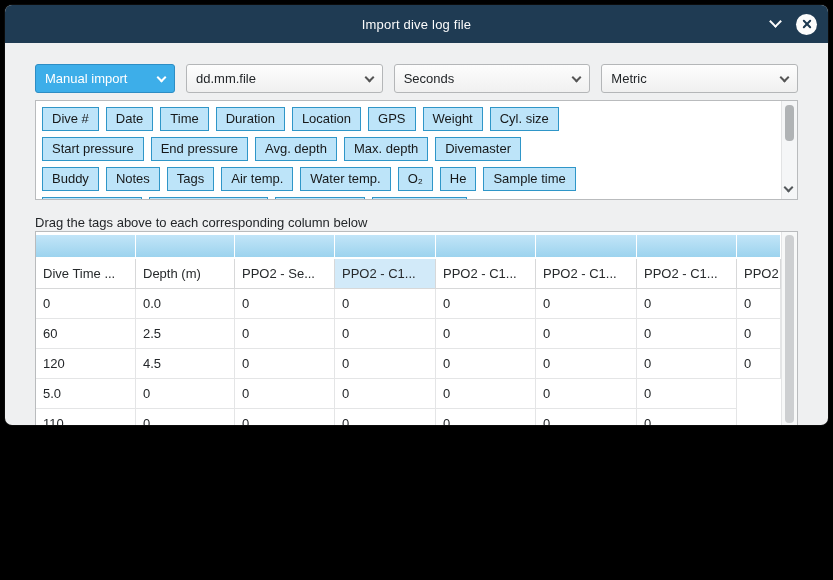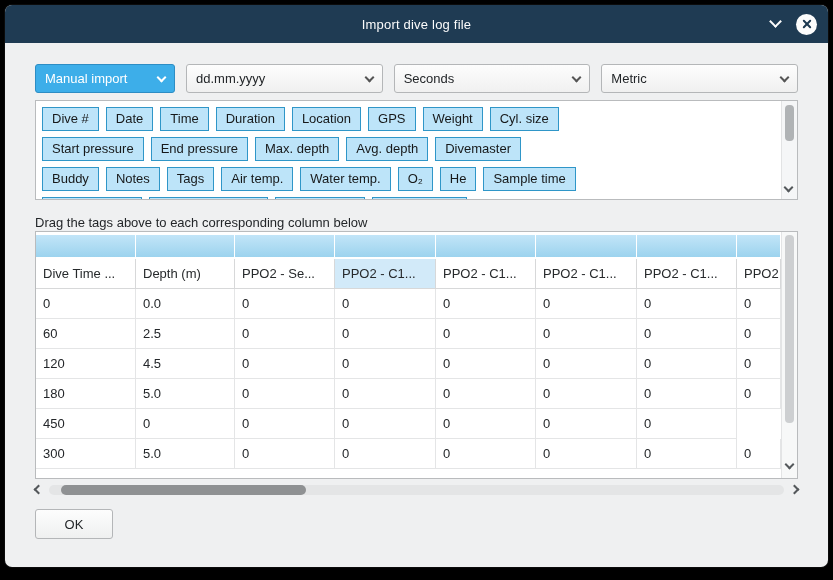--- a/index.html
+++ b/index.html
@@ -1,18 +1,18 @@
 <!DOCTYPE html>
 <html><head>
 <meta charset="utf-8">
 <style>
   *{box-sizing:border-box;margin:0;padding:0}
   html,body{width:833px;height:580px;overflow:hidden}
   body{background:#000;font-family:"Liberation Sans","DejaVu Sans",sans-serif;position:relative}
-  .window{position:absolute;left:5px;top:5px;width:823px;height:562px;background:#eff0f1;border-radius:7px;overflow:hidden;box-shadow:0 0 0 1px #0b0b0b}
+  .window{position:absolute;left:5px;top:5px;width:823px;height:420px;background:#eff0f1;border-radius:7px;overflow:hidden;box-shadow:0 0 0 1px #0b0b0b}
 
   
   .titlebar{height:38px;background:#1f3b53;position:relative;display:flex;align-items:center}
   .title{position:absolute;left:0;right:0;text-align:center;color:#fcfcfc;font-size:13px;letter-spacing:.2px}
   .tb-controls{position:absolute;right:11px;top:0;bottom:0;display:flex;align-items:center;gap:16px}
   .tb-chev{width:9px;height:9px;border-right:2px solid #fcfcfc;border-bottom:2px solid #fcfcfc;transform:rotate(45deg);margin-top:-5px;cursor:pointer}
   .tb-close{width:21px;height:21px;border-radius:50%;background:#fcfcfc;position:relative;cursor:pointer}
   .close-x{position:absolute;inset:0}
   .close-x::before,.close-x::after{content:"";position:absolute;left:50%;top:50%;width:11px;height:2px;background:#1c3850;border-radius:1px;transform:translate(-50%,-50%) rotate(45deg)}
   .close-x::after{transform:translate(-50%,-50%) rotate(-45deg)}
@@ -82,21 +82,21 @@
   </div>
 
   <div class="content">
 
     <div class="combo-row">
       <div class="combo combo-primary">
         <span>Manual import</span>
         <span class="chev"></span>
       </div>
       <div class="combo">
-        <span>dd.mm.yyyy</span>
+        <span>dd.mm.file</span>
         <span class="chev"></span>
       </div>
       <div class="combo">
         <span>Seconds</span>
         <span class="chev"></span>
       </div>
       <div class="combo">
         <span>Metric</span>
         <span class="chev"></span>
       </div>
@@ -110,22 +110,22 @@
           <span class="chip">Time</span>
           <span class="chip">Duration</span>
           <span class="chip">Location</span>
           <span class="chip">GPS</span>
           <span class="chip">Weight</span>
           <span class="chip">Cyl. size</span>
         </div>
         <div class="tagrow">
           <span class="chip">Start pressure</span>
           <span class="chip">End pressure</span>
+          <span class="chip">Avg. depth</span>
           <span class="chip">Max. depth</span>
-          <span class="chip">Avg. depth</span>
           <span class="chip">Divemaster</span>
         </div>
         <div class="tagrow">
           <span class="chip">Buddy</span>
           <span class="chip">Notes</span>
           <span class="chip">Tags</span>
           <span class="chip">Air temp.</span>
           <span class="chip">Water temp.</span>
           <span class="chip">O₂</span>
           <span class="chip">He</span>
@@ -192,31 +192,30 @@
           <div class="td">120</div>
           <div class="td">4.5</div>
           <div class="td">0</div>
           <div class="td">0</div>
           <div class="td">0</div>
           <div class="td">0</div>
           <div class="td">0</div>
           <div class="td">0</div>
         </div>
         <div class="row">
-          <div class="td">180</div>
           <div class="td">5.0</div>
           <div class="td">0</div>
           <div class="td">0</div>
           <div class="td">0</div>
           <div class="td">0</div>
           <div class="td">0</div>
           <div class="td">0</div>
         </div>
         <div class="row">
-          <div class="td">450</div>
+          <div class="td">110</div>
           <div class="td">0</div>
           <div class="td">0</div>
           <div class="td">0</div>
           <div class="td">0</div>
           <div class="td">0</div>
           <div class="td">0</div>
         </div>
         <div class="row">
           <div class="td">300</div>
           <div class="td">5.0</div>

